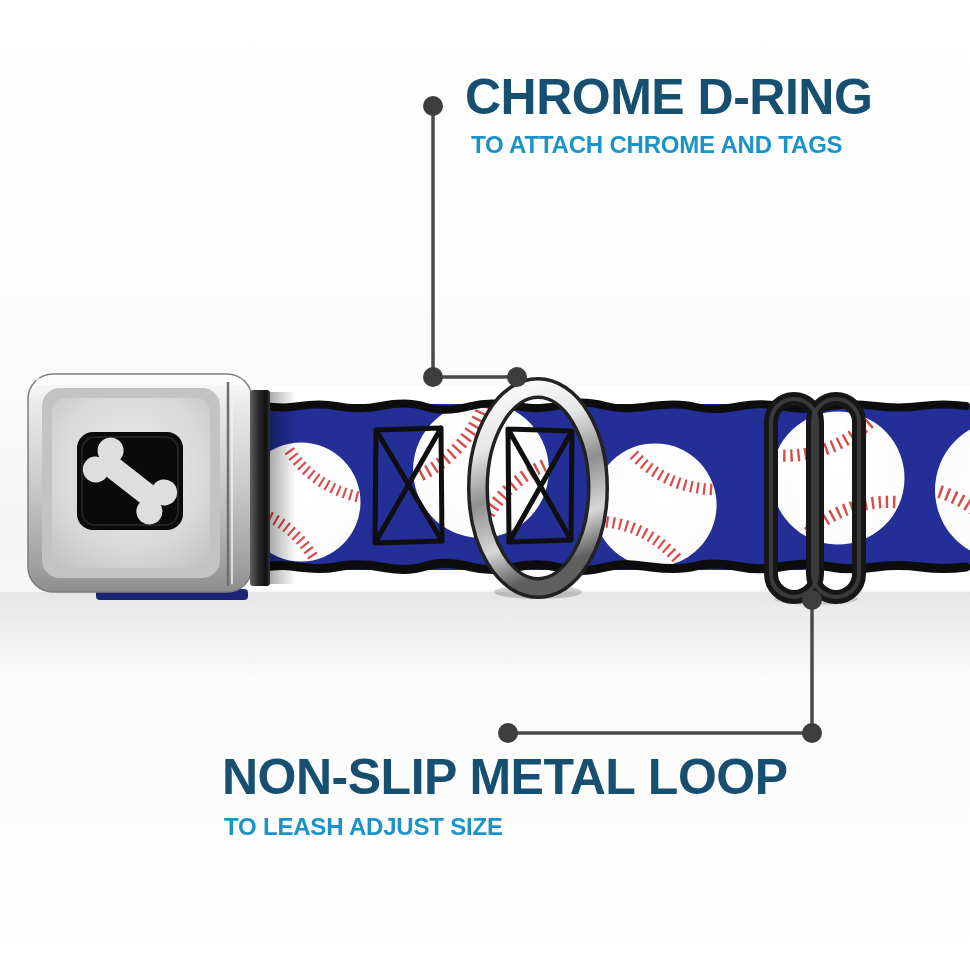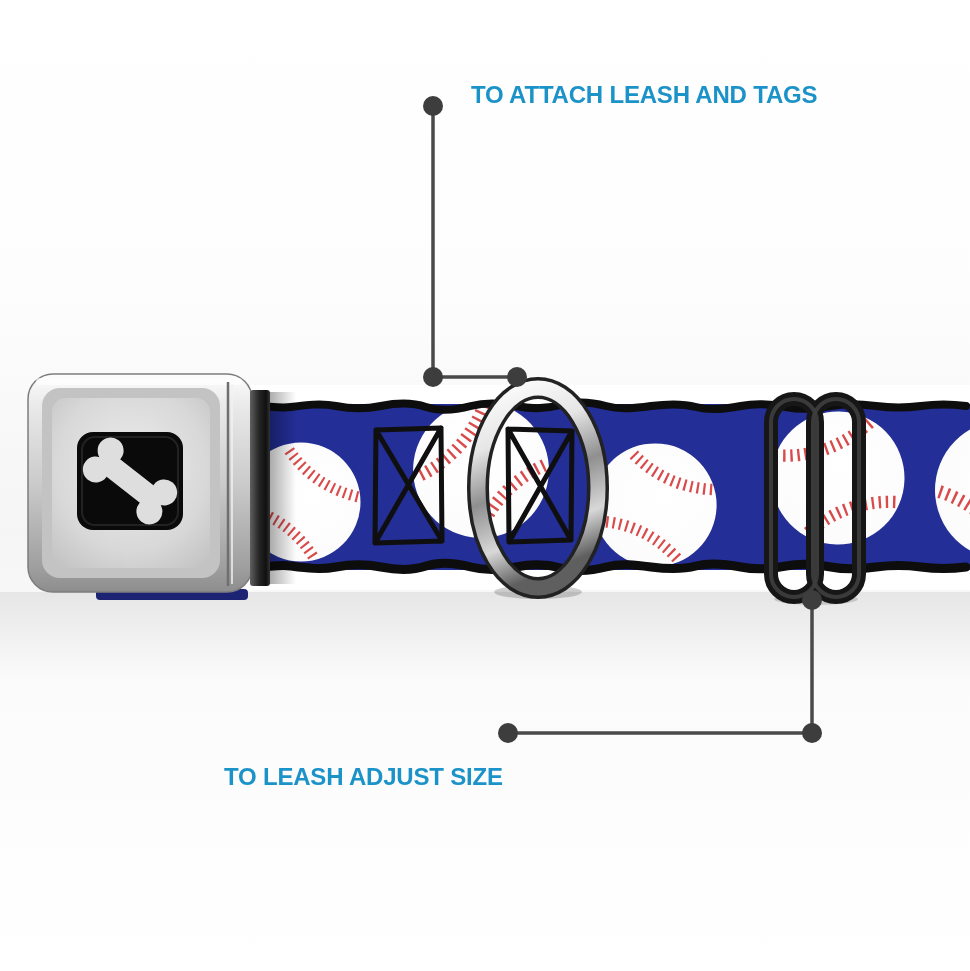--- a/index.html
+++ b/index.html
@@ -141,18 +141,20 @@
   </g>
   <g>
     <path d="M812,600 L812,733 L508,733" fill="none" stroke="#4A4A4A" stroke-width="3.5"></path>
     <circle cx="812" cy="600" r="10" fill="#3D3D3D"></circle>
     <circle cx="812" cy="733" r="10" fill="#3D3D3D"></circle>
     <circle cx="508" cy="733" r="10" fill="#3D3D3D"></circle>
   </g>
 </svg>
 
 <div class="callout" id="top-callout">
-  <div class="subtitle">TO ATTACH LEASH AND TAGS</div>
+  <div class="title">CHROME D-RING</div>
+  <div class="subtitle">TO ATTACH CHROME AND TAGS</div>
 </div>
 
 <div class="callout" id="bottom-callout">
+  <div class="title">NON-SLIP METAL LOOP</div>
   <div class="subtitle">TO LEASH ADJUST SIZE</div>
 </div>
 
 </body></html>

